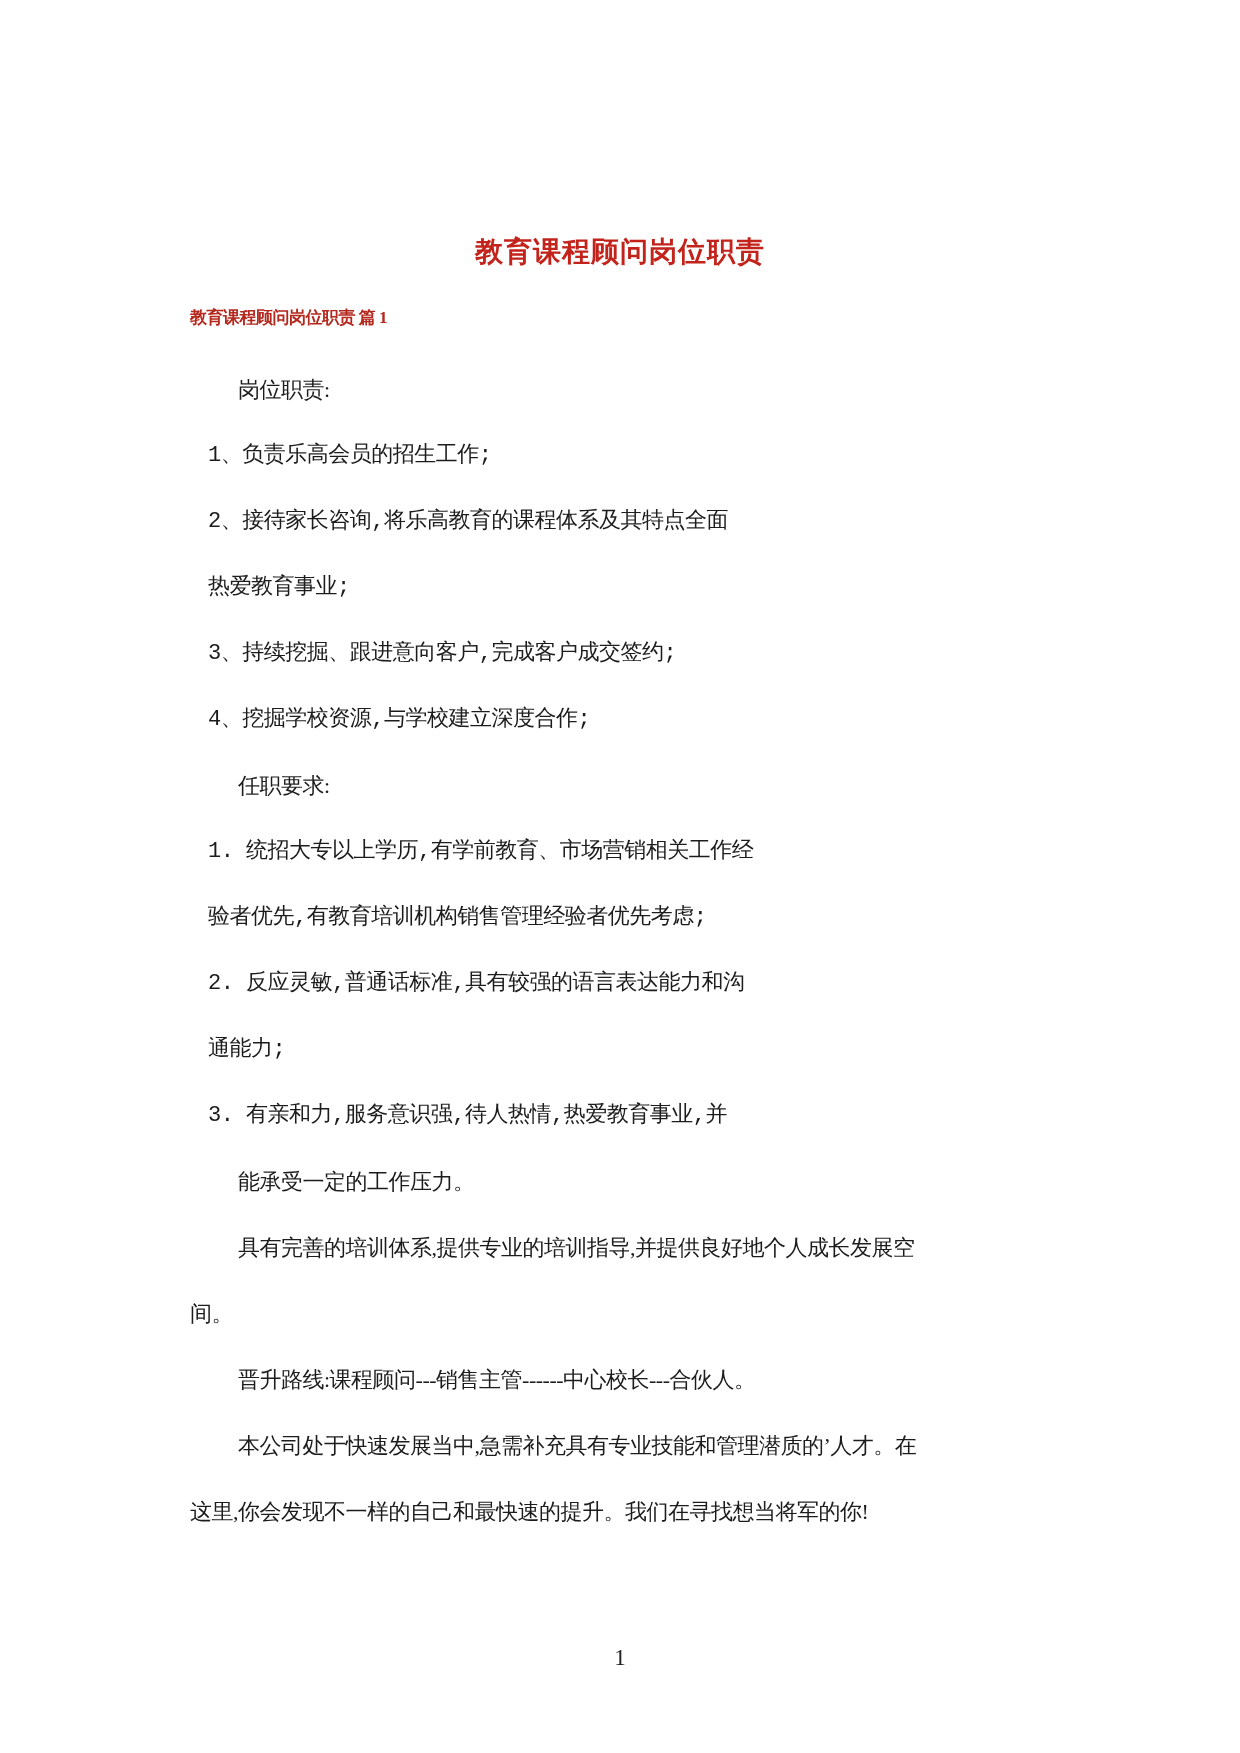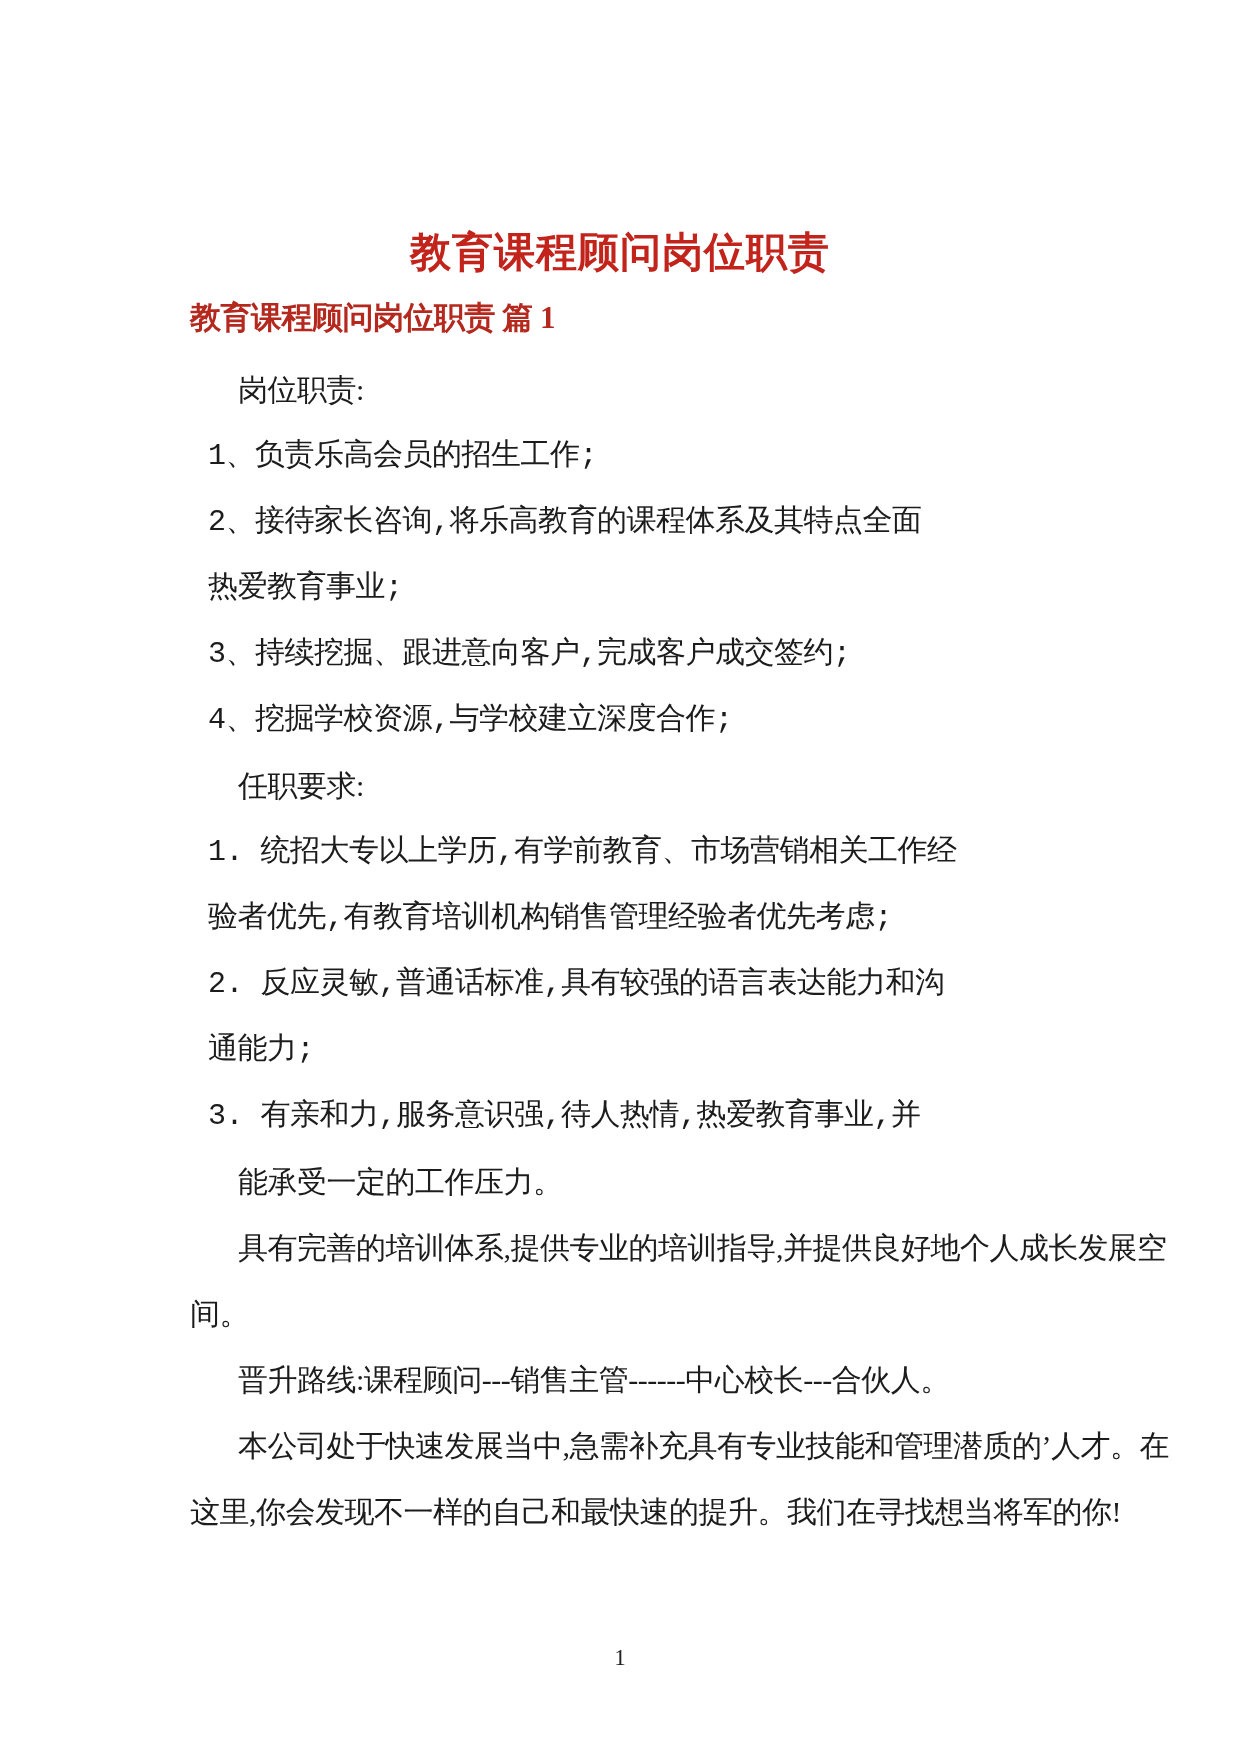--- a/index.html
+++ b/index.html
@@ -10,46 +10,46 @@
     background: #ffffff;
     font-family: "Liberation Serif", "DejaVu Serif", serif;
     overflow: hidden;
   }
   .doc-title {
     position: absolute;
     top: 234px;
     left: 0;
     width: 100%;
     text-align: center;
-    font-size: 41px;
+    font-size: 28px;
     font-weight: bold;
     letter-spacing: 1px;
     line-height: 36px;
     white-space: nowrap;
   }
   .section-heading {
     position: absolute;
     top: 302px;
     left: 190px;
-    font-size: 31px;
+    font-size: 17px;
     font-weight: bold;
     letter-spacing: -0.5px;
     line-height: 32px;
     white-space: nowrap;
   }
   .body-lines {
     position: absolute;
     top: 357px;
     left: 190px;
     right: 170px;
   }
   .line {
     height: 66px;
     line-height: 66px;
-    font-size: 30px;
+    font-size: 22px;
     letter-spacing: -0.5px;
     white-space: nowrap;
   }
   .indent-0 { padding-left: 0; }
   .indent-1 { padding-left: 18px; font-family: Liberation Mono, monospace; }
   .indent-2 { padding-left: 48px; }
   .page-number {
     position: absolute;
     top: 1644px;
     left: 0;

